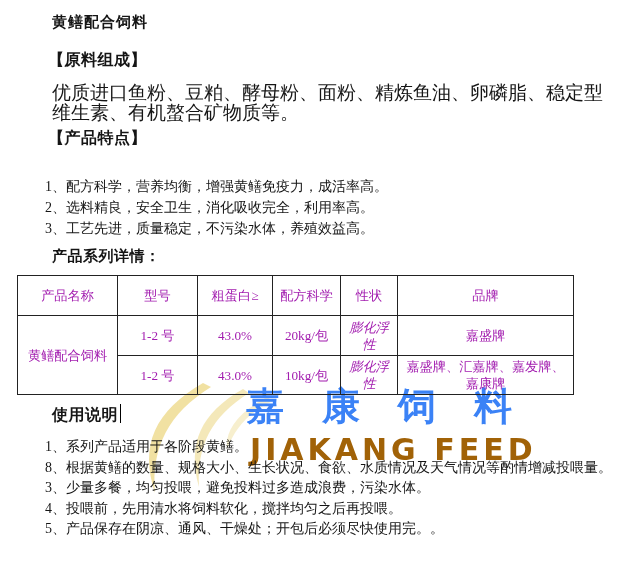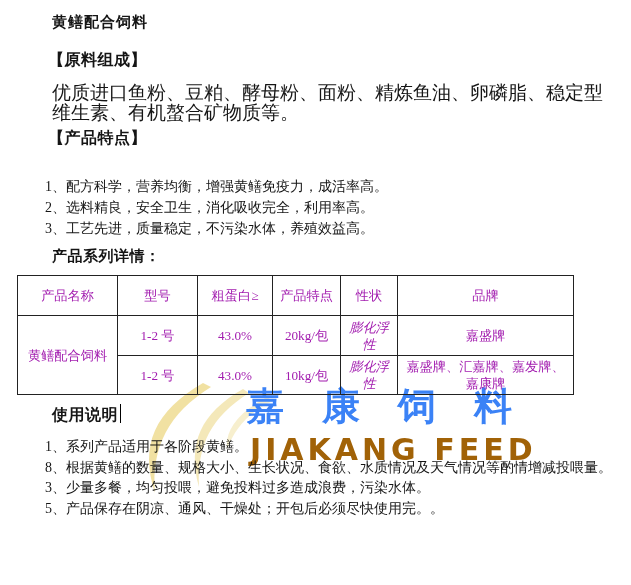--- a/index.html
+++ b/index.html
@@ -106,21 +106,21 @@
             <col style="width:75px">
           <col style="width:68px">
             <col style="width:57px">
             <col style="width:176px">
         </colgroup>
         <tbody>
             <tr class="r-head">
           <td>产品名称</td>
           <td>型号</td>
           <td>粗蛋白≥</td>
-          <td class="c-pack-h">产品特点</td>
+          <td class="c-pack-h">配方科学</td>
           <td>性状</td>
           <td>品牌</td>
         </tr>
         <tr class="r-1">
           <td rowspan="2">黄鳝配合饲料</td>
           <td>1-2 号</td>
           <td>43.0%</td>
           <td>20kg/包</td>
           <td class="c-prop">膨化浮性</td>
           <td class="c-brand">嘉盛牌</td>
@@ -137,17 +137,18 @@
     </div>
 
     <div class="abs sec-heading h-usage">
       <span>使用说明</span><span class="cursor-bar"></span>
     </div>
 
     <ul class="abs plain-list usage-list">
       <li>1、系列产品适用于各阶段黄鳝。</li>
       <li>8、根据黄鳝的数量、规格大小、生长状况、食欲、水质情况及天气情况等酌情增减投喂量。</li>
       <li>3、少量多餐，均匀投喂，避免投料过多造成浪费，污染水体。</li>
+      <li>4、投喂前，先用清水将饲料软化，搅拌均匀之后再投喂。</li>
       <li>5、产品保存在阴凉、通风、干燥处；开包后必须尽快使用完。。</li>
     </ul>
 
   </div>
 </div>
 
 </body></html>

